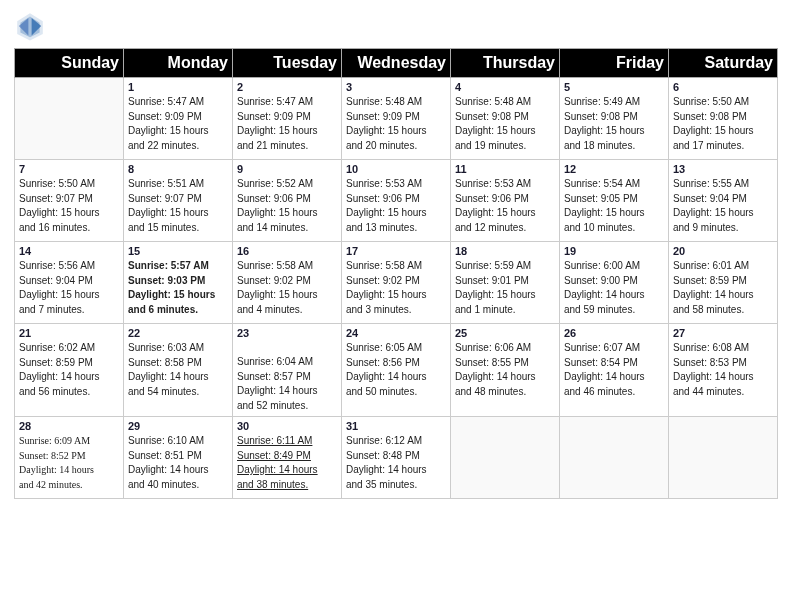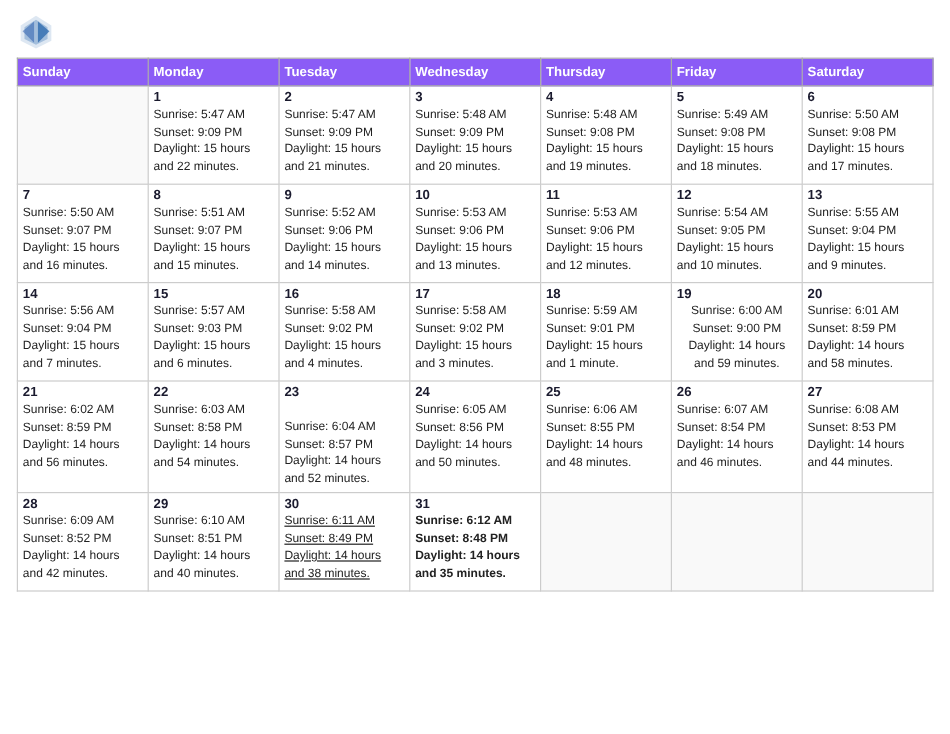--- a/index.html
+++ b/index.html
@@ -58,27 +58,27 @@
       font-size: 16px;
       color: #333;
       margin-top: 2px;
     }
     .calendar {
       width: 100%;
       border-collapse: collapse;
       table-layout: fixed;
     }
     .calendar th {
-      background-color: #8b5cf6;
+      background-color: #000000;
       color: #fff;
-      font-size: 11px;
+      font-size: 16px;
       font-weight: bold;
       padding: 5px 4px;
       border: 1px solid #aaa;
-      text-align: left;
+      text-align: right;
     }
     .calendar td {
       border: 1px solid #ccc;
       vertical-align: top;
       padding: 3px 4px;
       font-size: 9px;
       color: #222;
       height: 82px;
     }
     .day-number {
@@ -235,21 +235,21 @@
         <tr class="week-row">
           <td>
             <span class="day-number">14</span>
             <div class="day-info" style="white-space: pre-line;">Sunrise: 5:56 AM
 Sunset: 9:04 PM
 Daylight: 15 hours
 and 7 minutes.</div>
           </td>
           <td>
             <span class="day-number">15</span>
-            <div class="day-info" style="white-space: pre-line;">Sunrise: 5:57 AM
+            <div class="day-info" style="white-space: pre-line; font-weight: bold;">Sunrise: 5:57 AM
 Sunset: 9:03 PM
 Daylight: 15 hours
 and 6 minutes.</div>
           </td>
           <td>
             <span class="day-number">16</span>
             <div class="day-info" style="white-space: pre-line;">Sunrise: 5:58 AM
 Sunset: 9:02 PM
 Daylight: 15 hours
 and 4 minutes.</div>
@@ -263,21 +263,21 @@
           </td>
           <td>
             <span class="day-number">18</span>
             <div class="day-info" style="white-space: pre-line;">Sunrise: 5:59 AM
 Sunset: 9:01 PM
 Daylight: 15 hours
 and 1 minute.</div>
           </td>
           <td>
             <span class="day-number">19</span>
-            <div class="day-info" style="white-space: pre-line; text-align: center;">Sunrise: 6:00 AM
+            <div class="day-info" style="white-space: pre-line;">Sunrise: 6:00 AM
 Sunset: 9:00 PM
 Daylight: 14 hours
 and 59 minutes.</div>
           </td>
           <td>
             <span class="day-number">20</span>
             <div class="day-info" style="white-space: pre-line;">Sunrise: 6:01 AM
 Sunset: 8:59 PM
 Daylight: 14 hours
 and 58 minutes.</div>
@@ -330,42 +330,42 @@
             <span class="day-number">27</span>
             <div class="day-info" style="white-space: pre-line;">Sunrise: 6:08 AM
 Sunset: 8:53 PM
 Daylight: 14 hours
 and 44 minutes.</div>
           </td>
         </tr>
         <tr class="week-row">
           <td>
             <span class="day-number">28</span>
-            <div class="day-info" style="white-space: pre-line;">Sunrise: 6:09 AM
+            <div class="day-info" style="white-space: pre-line; font-family: Liberation Serif, serif;">Sunrise: 6:09 AM
 Sunset: 8:52 PM
 Daylight: 14 hours
 and 42 minutes.</div>
           </td>
           <td>
             <span class="day-number">29</span>
             <div class="day-info" style="white-space: pre-line;">Sunrise: 6:10 AM
 Sunset: 8:51 PM
 Daylight: 14 hours
 and 40 minutes.</div>
           </td>
           <td>
             <span class="day-number">30</span>
             <div class="day-info" style="white-space: pre-line; text-decoration: underline;">Sunrise: 6:11 AM
 Sunset: 8:49 PM
 Daylight: 14 hours
 and 38 minutes.</div>
           </td>
           <td>
             <span class="day-number">31</span>
-            <div class="day-info" style="white-space: pre-line; font-weight: bold;">Sunrise: 6:12 AM
+            <div class="day-info" style="white-space: pre-line;">Sunrise: 6:12 AM
 Sunset: 8:48 PM
 Daylight: 14 hours
 and 35 minutes.</div>
           </td>
           <td class="empty-cell"></td>
           <td class="empty-cell"></td>
           <td class="empty-cell"></td>
         </tr>
       </tbody>
   </table>

